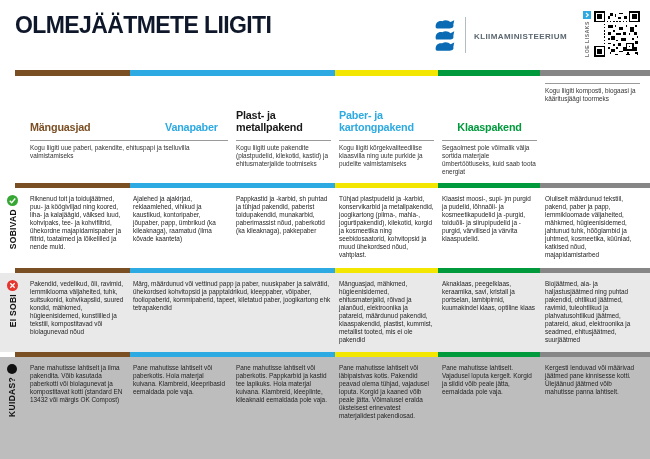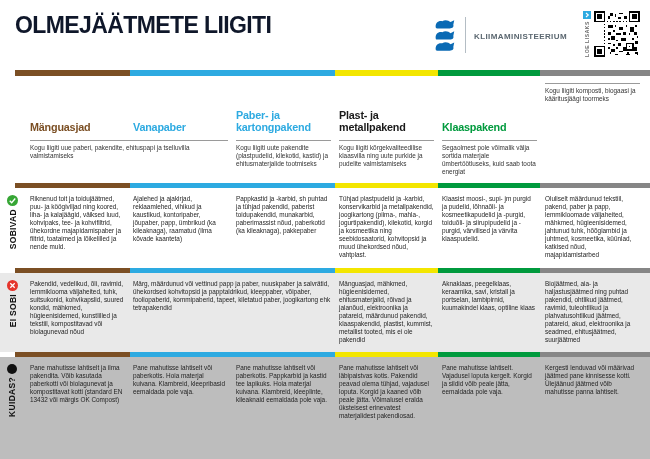--- a/index.html
+++ b/index.html
@@ -150,24 +150,24 @@
   <div class="sseg s-bio" style="background: rgb(123, 79, 36);"></div>
   <div class="sseg s-paper" style="background: rgb(45, 170, 225);"></div>
   <div class="sseg s-pm" style="background: rgb(243, 230, 0);"></div>
   <div class="sseg s-glass" style="background: rgb(0, 154, 61);"></div>
   <div class="sseg s-mixed" style="background: rgb(134, 134, 134);"></div>
 </div>
 
 <div class="band headband">
   <div class="cols">
     <div class="coltitle" style="color: rgb(123, 79, 36);">Mänguasjad</div>
-    <div class="coltitle" style="color: rgb(45, 170, 225);">Vanapaber</div>
+    <div class="coltitle" style="color: rgb(45, 170, 225); margin-left: 32px;">Vanapaber</div>
+    <div class="coltitle" style="color: rgb(26, 26, 26);">Plast- ja metallpakend</div>
     <div class="coltitle" style="color: rgb(45, 170, 225);">Paber- ja kartongpakend</div>
-    <div class="coltitle" style="color: rgb(26, 26, 26);">Plast- ja metallpakend</div>
-    <div class="coltitle" style="color: rgb(0, 154, 61);">Klaaspakend</div>
+    <div class="coltitle" style="color: rgb(0, 154, 61); text-align: center;">Klaaspakend</div>
     <div class="coldesc">Kogu liigiti komposti, biogaasi ja kääritusjäägi toormeks</div>
     <div class="coldesc span2">Kogu liigiti uue paberi, pakendite, ehituspapi ja tselluvilla valmistamiseks</div>
     <div class="coldesc">Kogu liigiti uute pakendite (plastpudelid, kilekotid, kastid) ja ehitusmaterjalide tootmiseks</div>
     <div class="coldesc">Kogu liigiti kõrgekvaliteedilise klaasvilla ning uute purkide ja pudelite valmistamiseks</div>
     <div class="coldesc">Segaolmest pole võimalik välja sortida materjale ümbertöötluseks, kuid saab toota energiat</div>
   </div>
 </div>
 
 <div class="stripe thin">
   <div class="sseg s-bio" style="background: rgb(123, 79, 36);"></div>

